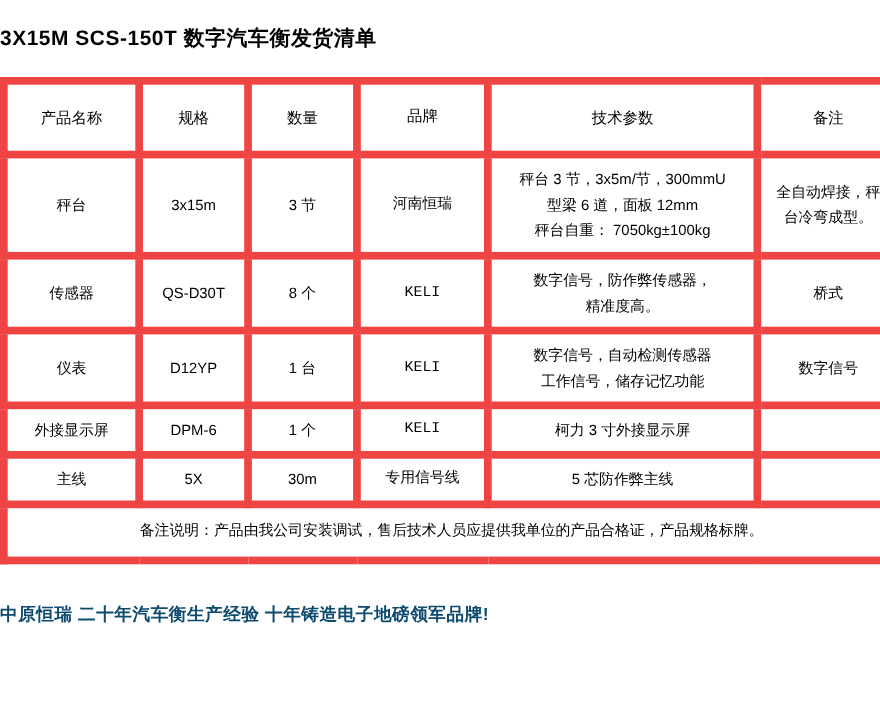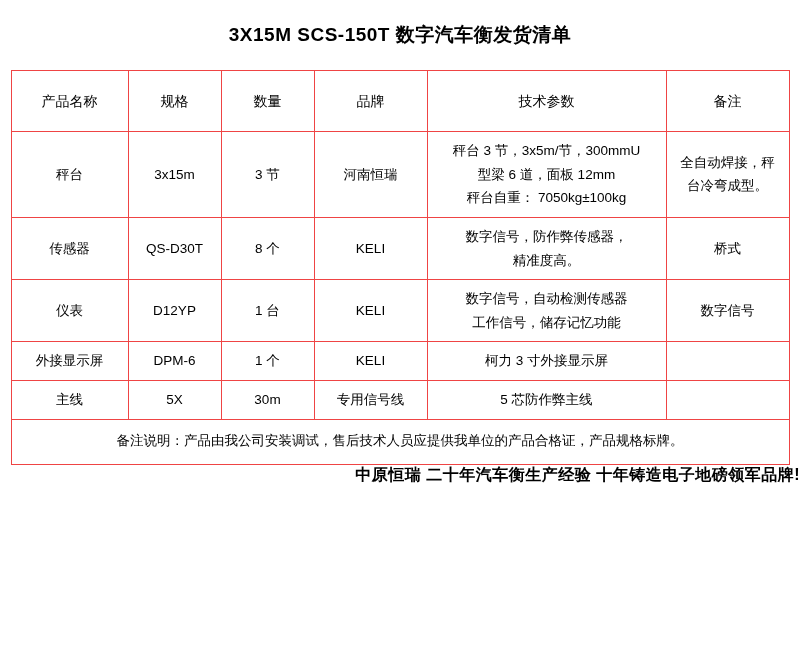--- a/index.html
+++ b/index.html
@@ -15,73 +15,73 @@
     position: relative;
     overflow: hidden;
   }
   .page {
     width: 800px;
     height: 655px;
     position: relative;
     box-sizing: border-box;
   }
   .doc-title {
-    text-align: center;
     font-size: 19px;
     font-weight: bold;
     letter-spacing: 0.5px;
     padding-top: 22px;
     padding-bottom: 0;
     font-family: "Liberation Sans", "DejaVu Sans", sans-serif;
   }
   .subtitle {
     font-size: 15px;
     margin-left: 44px;
     margin-top: 26px;
     font-weight: normal;
   }
   table.spec {
     border-collapse: collapse;
     margin: 22px auto 0 auto;
     width: 724px;
     table-layout: fixed;
   }
   table.spec td {
-    border: 1px solid #ef4444;
+    border: 7px solid #ef4444;
     text-align: center;
     vertical-align: middle;
     font-size: 13.5px;
     padding: 7px 4px;
     line-height: 1.75;
   }
   table.spec tr.header td {
     height: 46px;
     font-size: 14px;
   }
   .col1 { width: 108px; }
   .col2 { width: 84px; }
   .col3 { width: 84px; }
-  .col4 { width: 104px; }
+  .col4 { width: 104px; font-family: Liberation Mono, monospace; }
   .col5 { width: 230px; }
   .col6 { width: 114px; margin-left: 17px; }
   .multiline {
     white-space: pre-line;
   }
   td.note-row {
     text-align: left;
     padding-left: 8px;
     font-size: 13.5px;
     height: 30px;
     font-family: Liberation Mono, monospace;
   }
   .footer {
-    text-align: right;
-    color: #000000;
+    text-align: left;
+    color: #0c4a6e;
     font-weight: bold;
     font-size: 16px;
+    margin-top: 36px;
     letter-spacing: 0.5px;
   }
 </style>
 </head>
 <body>
 
 <div class="page">
 
   <div class="doc-title">3X15M  SCS-150T 数字汽车衡发货清单</div>
 

